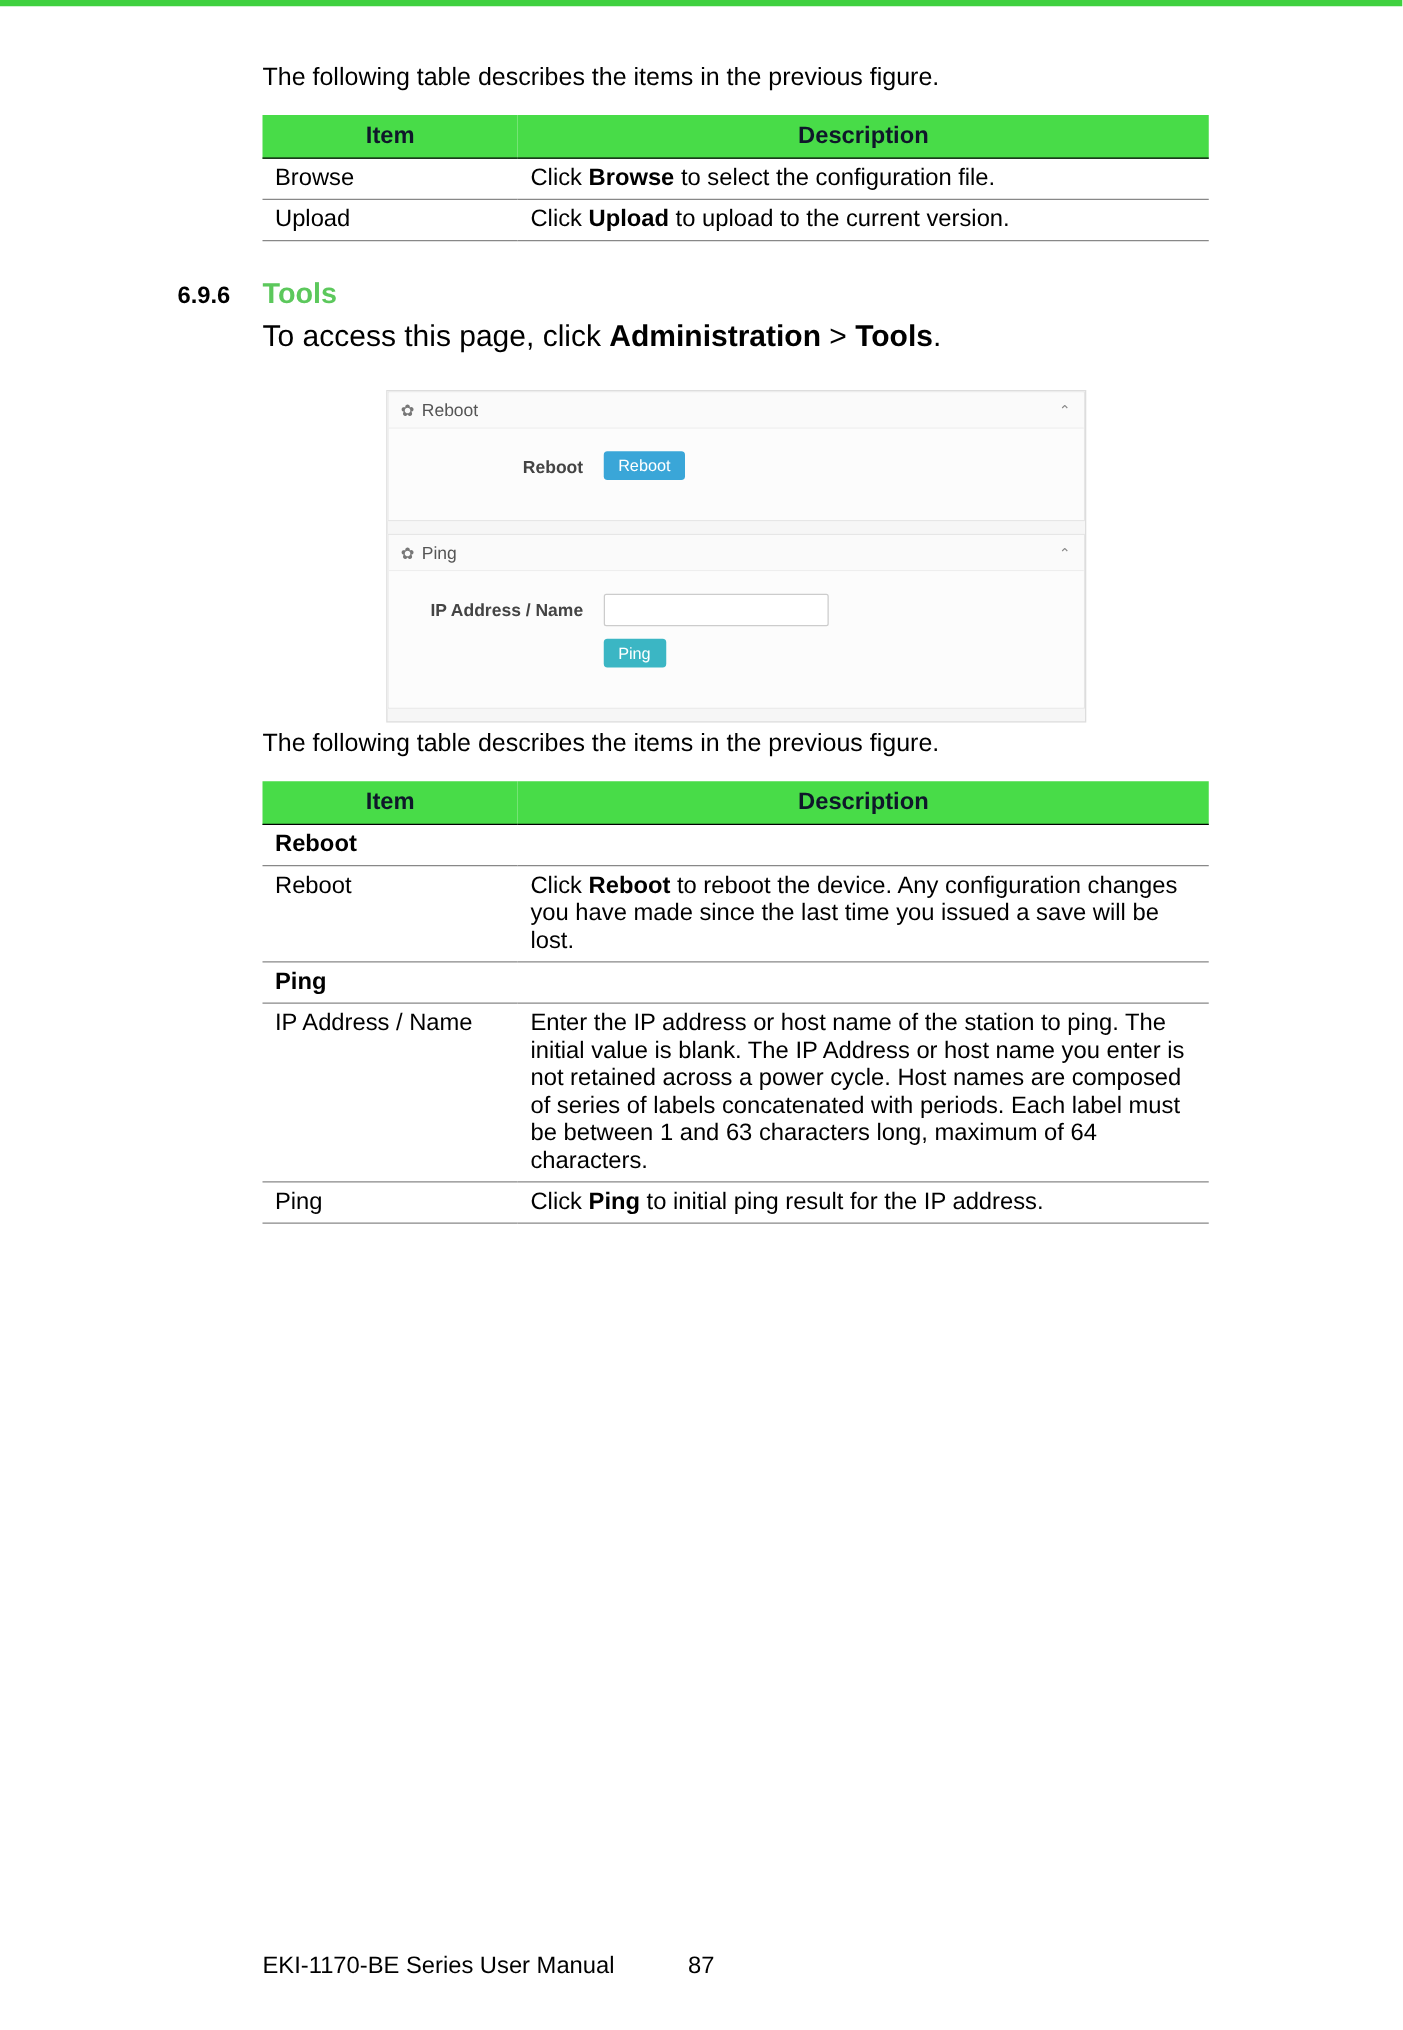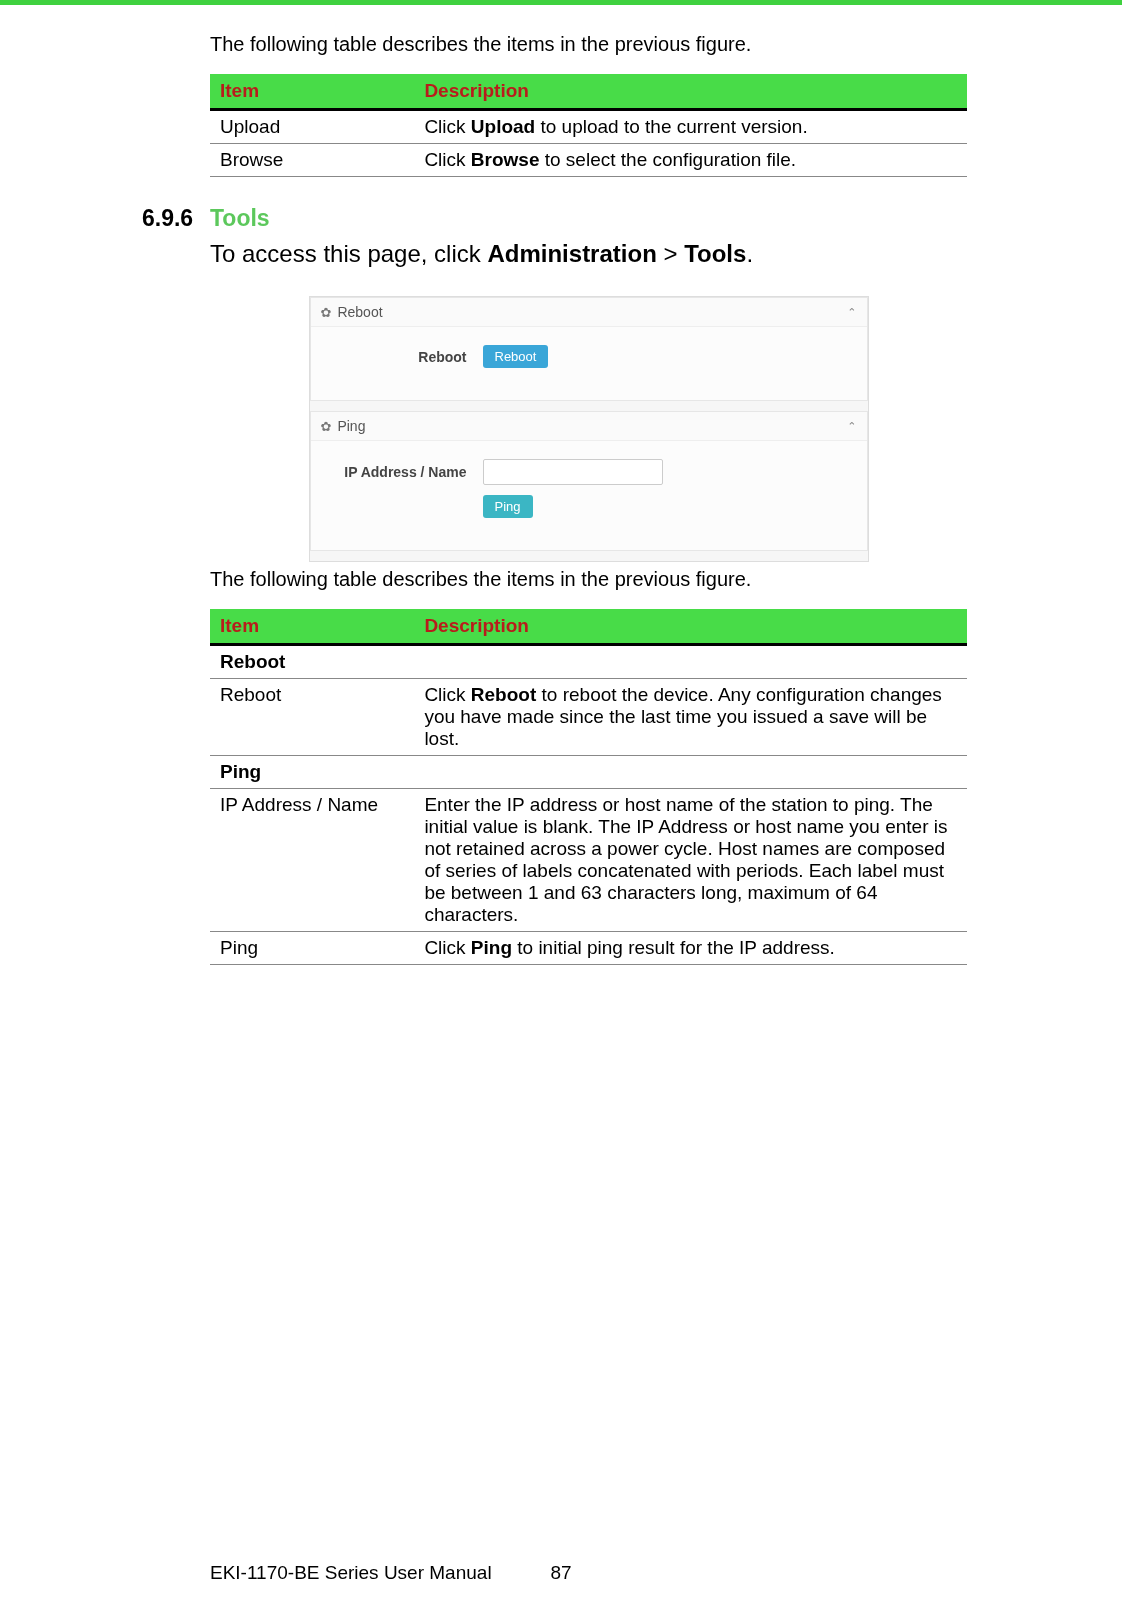--- a/index.html
+++ b/index.html
@@ -1,27 +1,27 @@
 <!DOCTYPE html>
 <html><head>
 <meta charset="utf-8">
 <style>
   * { box-sizing: border-box; margin: 0; padding: 0; }
   html, body { width: 1122px; background: #fff; font-family: Arial, Helvetica, sans-serif; color: #000; }
   .page { width: 1122px; min-height: 1624px; position: relative; padding: 0; }
   .topbar { height: 5px; background: #3fd13f; width: 100%; }
-  .content { padding-left: 210px; padding-right: 155px; padding-top: 28px; }
+  .content { padding-left: 210px; padding-right: 155px; padding-top: 46px; }
   .intro { font-size: 20px; margin-bottom: 18px; }
   table.desc { width: 100%; border-collapse: collapse; font-size: 19px; margin-bottom: 28px; }
-  table.desc th { background: #48dc48; color: #b91c1c; text-align: left; font-weight: bold; padding: 6px 10px; border-bottom: 3px solid #000000; }
+  table.desc th { background: #48dc48; color: #0f172a; text-align: center; font-weight: bold; padding: 6px 10px; border-bottom: 1px solid #000000; }
   table.desc td { padding: 5px 10px; border-bottom: 1px solid #888; vertical-align: top; }
   table.desc td.item-col { width: 27%; }
   table.desc td.section-row { font-weight: bold; }
   .section-head { display: flex; align-items: baseline; margin-bottom: 8px; }
-  .section-num { font-size: 23px; font-weight: bold; margin-left: -68px; width: 68px; }
+  .section-num { font-size: 19px; font-weight: bold; margin-left: -68px; width: 68px; }
   .section-title { font-size: 23px; font-weight: bold; color: #5cc85c; }
   .access { font-size: 24px; margin-bottom: 28px; }
   .figure-wrap { display: flex; justify-content: center; margin: 6px 0 6px 0; }
   .figure { width: 560px; background: #f6f6f6; border: 1px solid #ddd; }
   .panel { background: #fff; border: 1px solid #e6e6e6; margin: 0 0 10px 0; }
   .panel+.panel { margin-top: 10px; }
   .panel-head { display: flex; align-items: center; justify-content: space-between; padding: 6px 10px; font-size: 14px; color: #555; border-bottom: 1px solid #eee; background: #fafafa; }
   .panel-head-left { display: flex; align-items: center; gap: 6px; }
   .gear { font-size: 13px; color: #777; }
   .chev { font-size: 11px; color: #888; }
@@ -48,26 +48,26 @@
 
     <table class="desc">
       <thead>
         <tr>
           <th>Item</th>
           <th>Description</th>
         </tr>
       </thead>
       <tbody>
         <tr>
+          <td class="item-col">Browse</td>
+          <td><span>Click </span><b>Browse</b><span> to select the configuration file.</span></td>
+        </tr>
+        <tr>
           <td class="item-col">Upload</td>
           <td><span>Click </span><b>Upload</b><span> to upload to the current version.</span></td>
-        </tr>
-        <tr>
-          <td class="item-col">Browse</td>
-          <td><span>Click </span><b>Browse</b><span> to select the configuration file.</span></td>
         </tr>
       </tbody>
     </table>
 
     <div class="section-head">
       <span class="section-num">6.9.6</span>
       <span class="section-title">Tools</span>
     </div>
 
     <p class="access">

